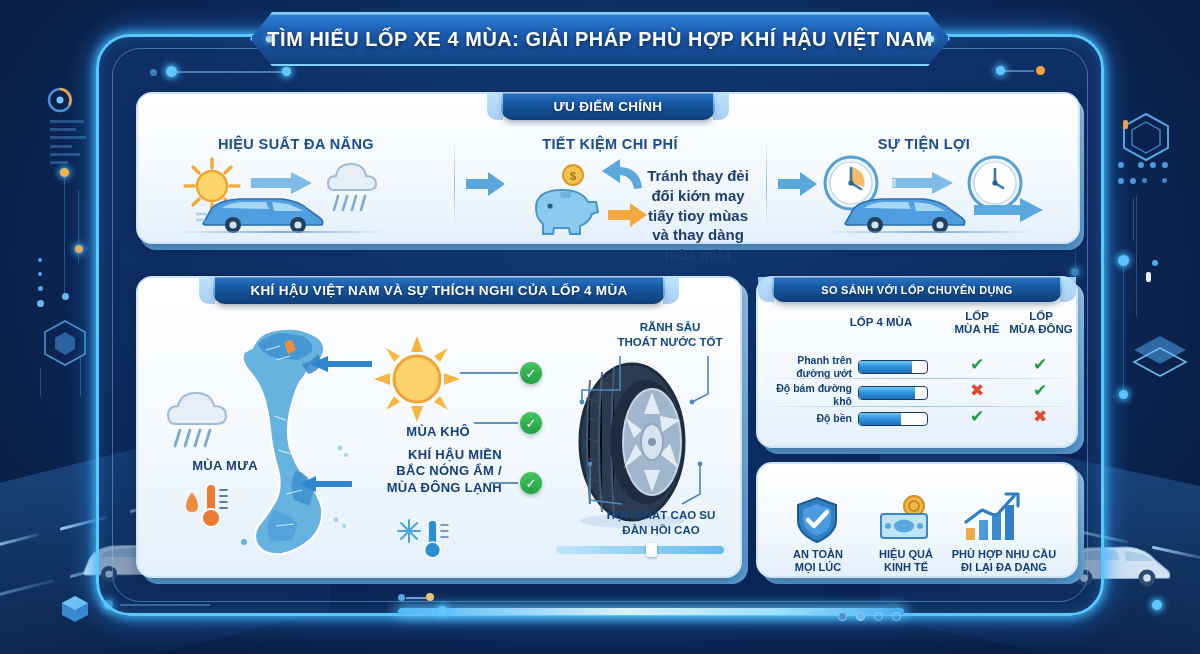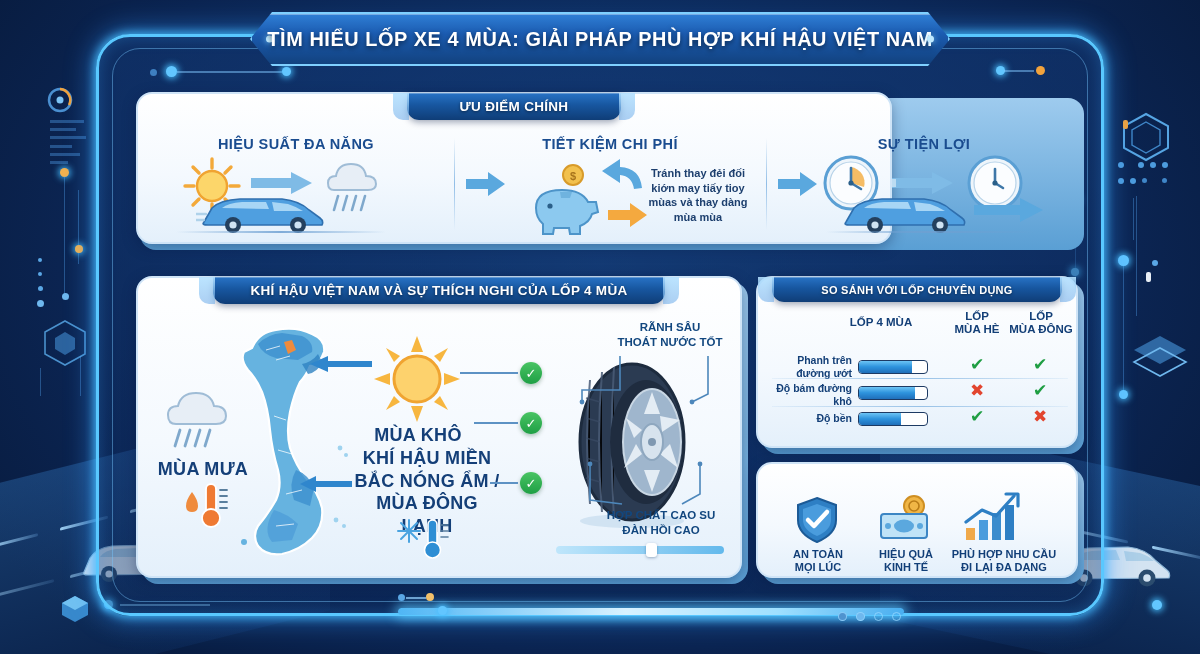--- a/index.html
+++ b/index.html
@@ -143,36 +143,36 @@
     background: linear-gradient(180deg, rgba(150,195,235,0), rgba(120,175,225,.8), rgba(150,195,235,0));
   }
   .baseline {
     position: absolute; height: 2px;
     background: linear-gradient(90deg, rgba(140,185,230,0), rgba(110,160,210,.85), rgba(140,185,230,0));
     border-radius: 2px;
   }
   .blurb {
     position: absolute;
     color: #1d3f6e;
-    font-size: 11px;
+    font-size: 15px;
     font-weight: 700;
     line-height: 1.32;
     text-align: center;
     width: 104px;
     filter: blur(.25px);
   }
 
   
   .label-dark {
     position: absolute;
     color: #143f78;
     font-weight: 700;
-    font-size: 18px;
+    font-size: 13px;
     letter-spacing: .3px;
-    text-align: center;
+    text-align: right;
     line-height: 1.25;
     white-space: pre-line;
   }
   .callout {
     position: absolute;
     color: #12477f;
     font-weight: 700;
     font-size: 11.5px;
     line-height: 1.3;
     text-align: center;
@@ -373,21 +373,21 @@
     <div class="title-side tside-l"></div>
     <div class="title-side tside-r"></div>
     <div class="title-plate">
       <span class="tdot" style="left:14px"></span>
       <span class="title-text">TÌM HIỂU LỐP XE 4 MÙA: GIẢI PHÁP PHÙ HỢP KHÍ HẬU VIỆT NAM</span>
       <span class="tdot" style="right:14px"></span>
     </div>
   </div>
 
   <div class="panel-shadow" style="left:140px;top:98px;width:944px;height:152px"></div>
-  <div class="panel" style="left:136px;top:92px;width:756px;height:152px">
+  <div class="panel" style="left:136px;top:92px;width:944px;height:152px">
 
     <div class="banner" style="width:214px;height:27px;font-size:13.5px">ƯU ĐIỂM CHÍNH</div>
 
     <div class="vdivider" style="left:316px;top:44px;height:92px"></div>
     <div class="vdivider" style="left:628px;top:44px;height:92px"></div>
 
     <div class="col-title" style="left:0;top:42px;width:316px">HIỆU SUẤT ĐA NĂNG</div>
     <svg style="position:absolute;left:44px;top:62px;width:60px;height:60px" viewBox="0 0 60 60">
       <g stroke="#f3a93a" stroke-width="3.4" stroke-linecap="round">
         <line x1="30" y1="3" x2="30" y2="12"></line>

